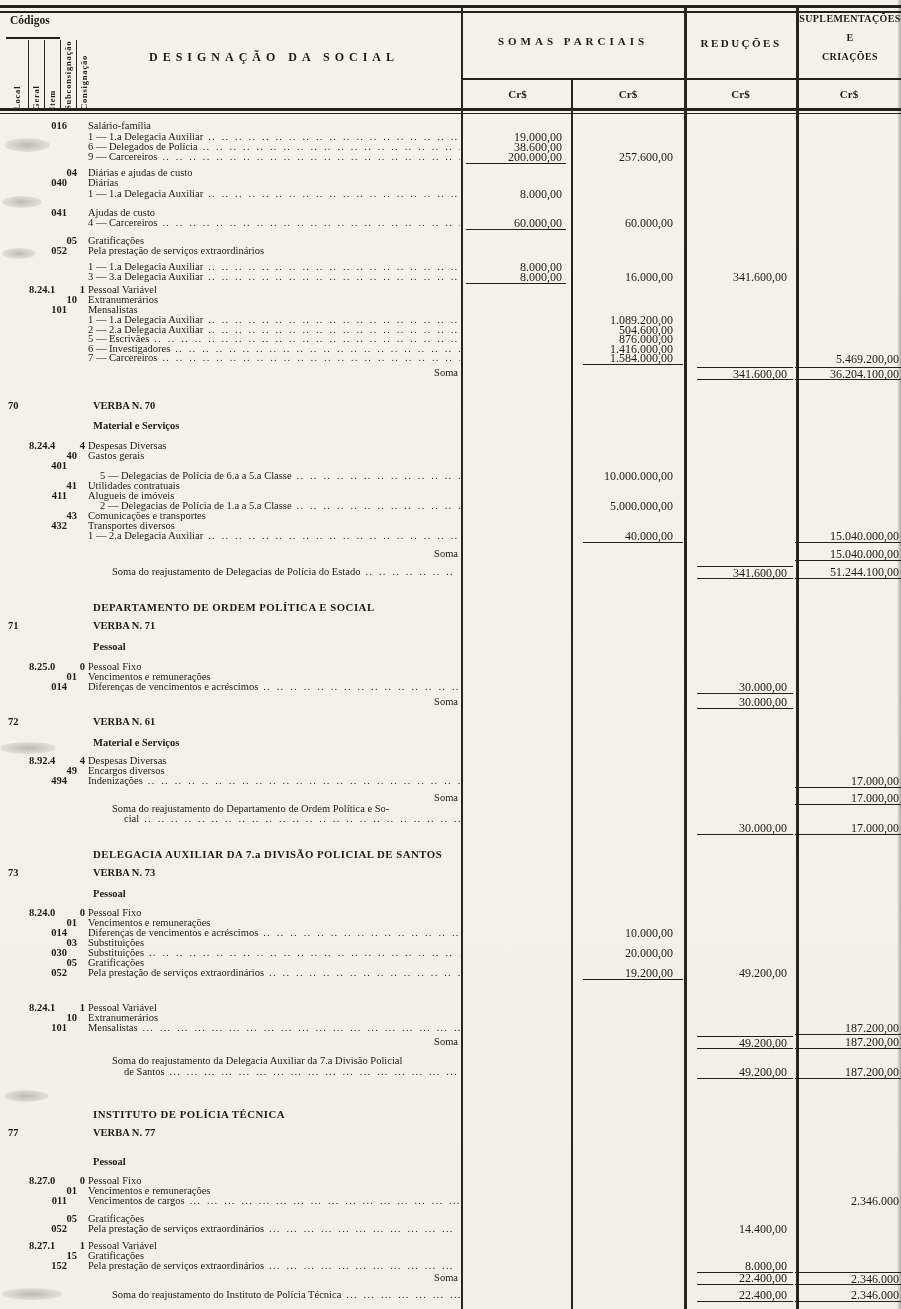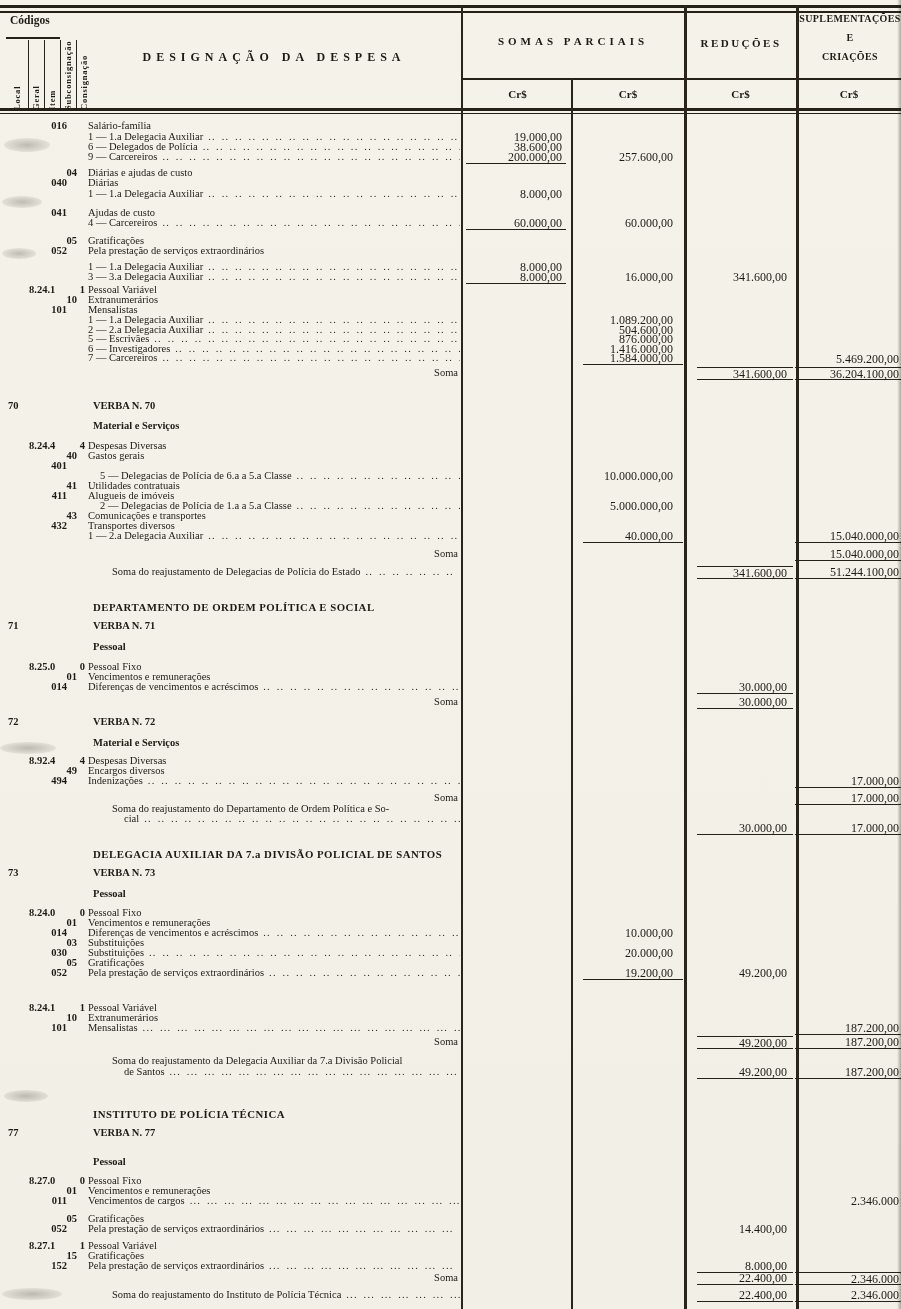--- a/index.html
+++ b/index.html
@@ -67,21 +67,21 @@
       <div class="code-col" style="left: 29px;">Geral</div>
       <div class="vline" style="left: 28px; top: 40px; height: 70px; width: 1px;"></div>
       <div class="code-col" style="left: 45px;">Item</div>
       <div class="vline" style="left: 44px; top: 40px; height: 70px; width: 1px;"></div>
       <div class="code-col" style="left: 61px;">Subconsignação</div>
       <div class="vline" style="left: 60px; top: 40px; height: 70px; width: 1px;"></div>
       <div class="code-col" style="left: 77px;">Consignação</div>
       <div class="vline" style="left: 76px; top: 40px; height: 70px; width: 1px;"></div>
     </div>
 
-  <div class="big-label designacao">DESIGNAÇÃO DA DESPESA</div>
+  <div class="big-label designacao">DESIGNAÇÃO DA SOCIAL</div>
   <div class="big-label somas">SOMAS PARCIAIS</div>
   <div class="big-label reducoes">REDUÇÕES</div>
   <div class="big-label supl" style="top:13px;">SUPLEMENTAÇÕES</div>
   <div class="big-label supl" style="top:32px;">E</div>
   <div class="big-label supl" style="top:51px;">CRIAÇÕES</div>
 
   <div class="hline" style="left:462px;top:78px;width:439px;height:1.5px;"></div>
   <div>
       <div class="cur" style="left: 463px; width: 109px;">Cr$</div>
       <div class="cur" style="left: 572px; width: 112px;">Cr$</div>
@@ -371,21 +371,21 @@
         </div>
         <div class="m red r-u">30.000,00</div>
       </div>
       <div class="row" style="top: 696px;">
         <div class="tcell ar"><span>Soma</span></div>
         <div class="m red r-u">30.000,00</div>
       </div>
       <div class="row" style="top: 716px;">
         <div class="code c-local">72</div>
         <div class="tcell b bold-ind">
-          <span>VERBA N. 72</span>
+          <span>VERBA N. 61</span>
         </div>
       </div>
       <div class="row" style="top: 737px;">
         <div class="tcell b bold-ind">
           <span>Material e Serviços</span>
         </div>
       </div>
       <div class="row" style="top: 755px;">
         <div class="code c-geral">8.92.4</div>
         <div class="code c-item">4</div>

